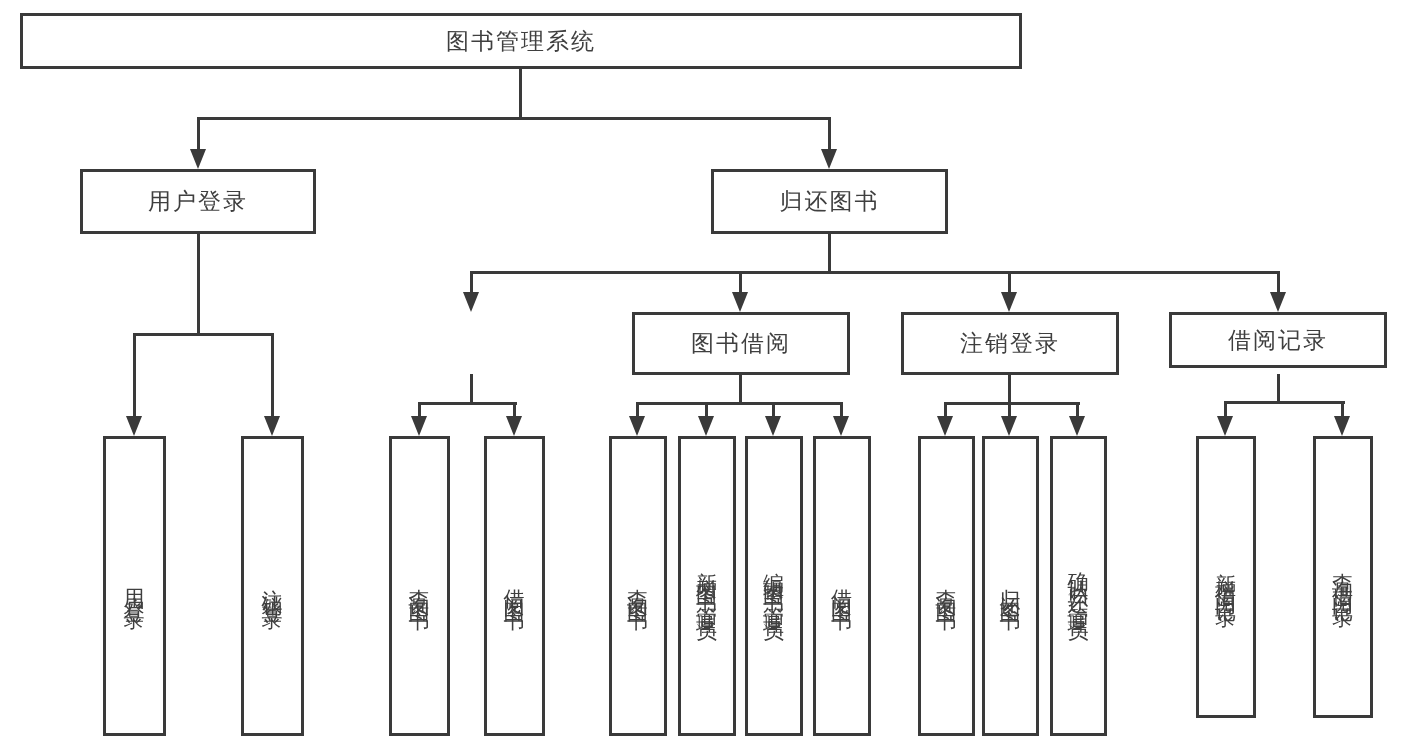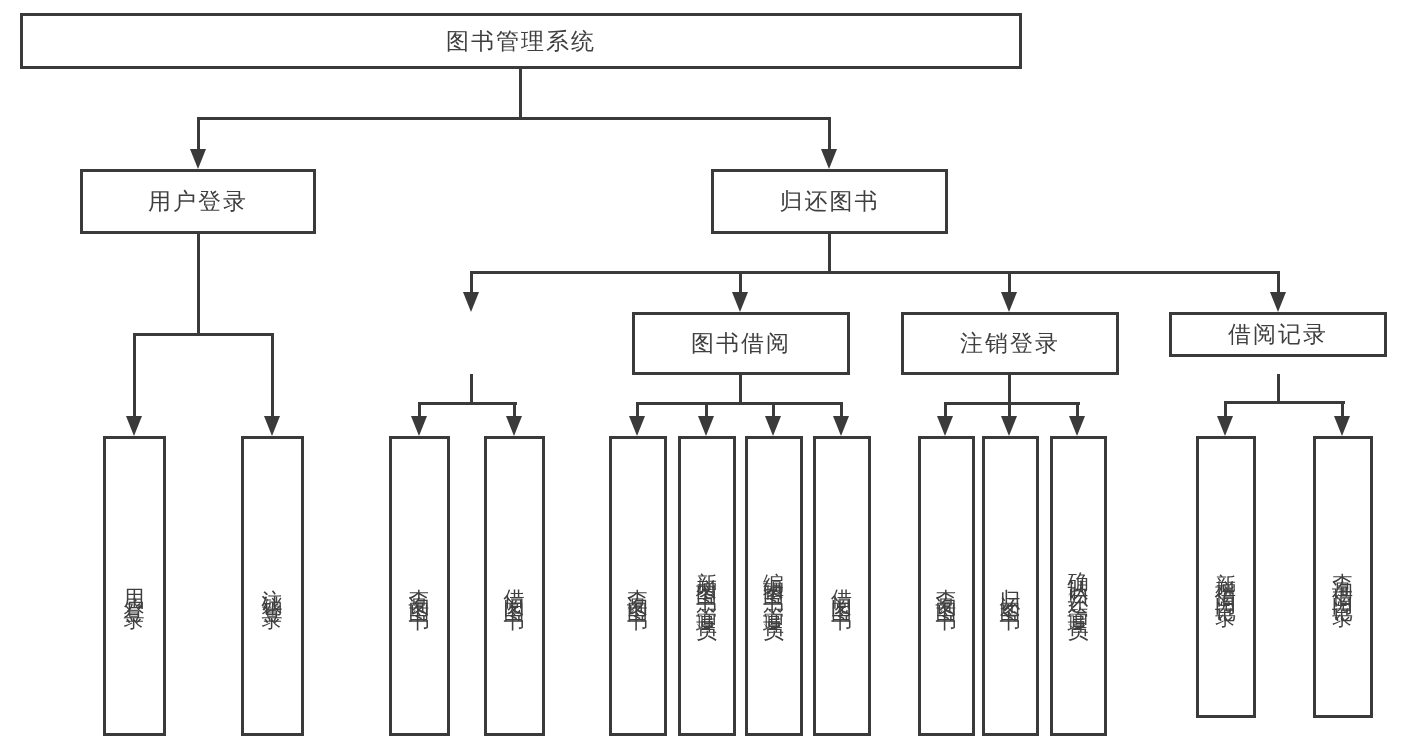--- a/index.html
+++ b/index.html
@@ -82,21 +82,21 @@
   <div class="ah" style="left:1001px;top:292px;"></div>
   <div class="vline" style="left:1277px;top:273px;height:20px;"></div>
   <div class="ah" style="left:1270px;top:292px;"></div>
 
   <div class="box h" style="left:632px;top:312px;width:218px;height:63px;">
     <span class="lbl">图书借阅</span>
   </div>
   <div class="box h" style="left:901px;top:312px;width:218px;height:63px;">
     <span class="lbl">注销登录</span>
   </div>
-  <div class="box h" style="left:1169px;top:312px;width:218px;height:45px;font-family:Liberation Serif, serif;">
+  <div class="box h" style="left:1169px;top:312px;width:218px;height:56px;font-family:Liberation Serif, serif;">
     <span class="lbl">借阅记录</span>
   </div>
 
   <div class="vline" style="left:470px;top:374px;height:31px;"></div>
   <div class="hline" style="left:418px;top:402px;width:99px;"></div>
   <div class="vline" style="left:418px;top:404px;height:13px;"></div>
   <div class="ah" style="left:411px;top:416px;"></div>
   <div class="vline" style="left:513px;top:404px;height:13px;"></div>
   <div class="ah" style="left:506px;top:416px;"></div>
 

